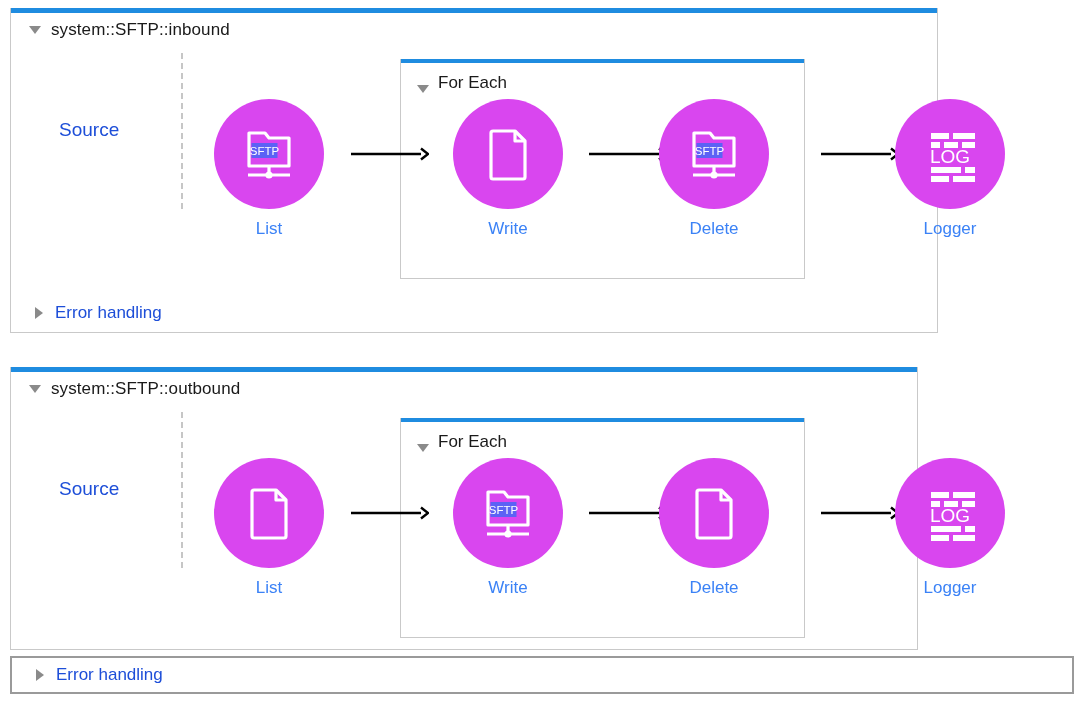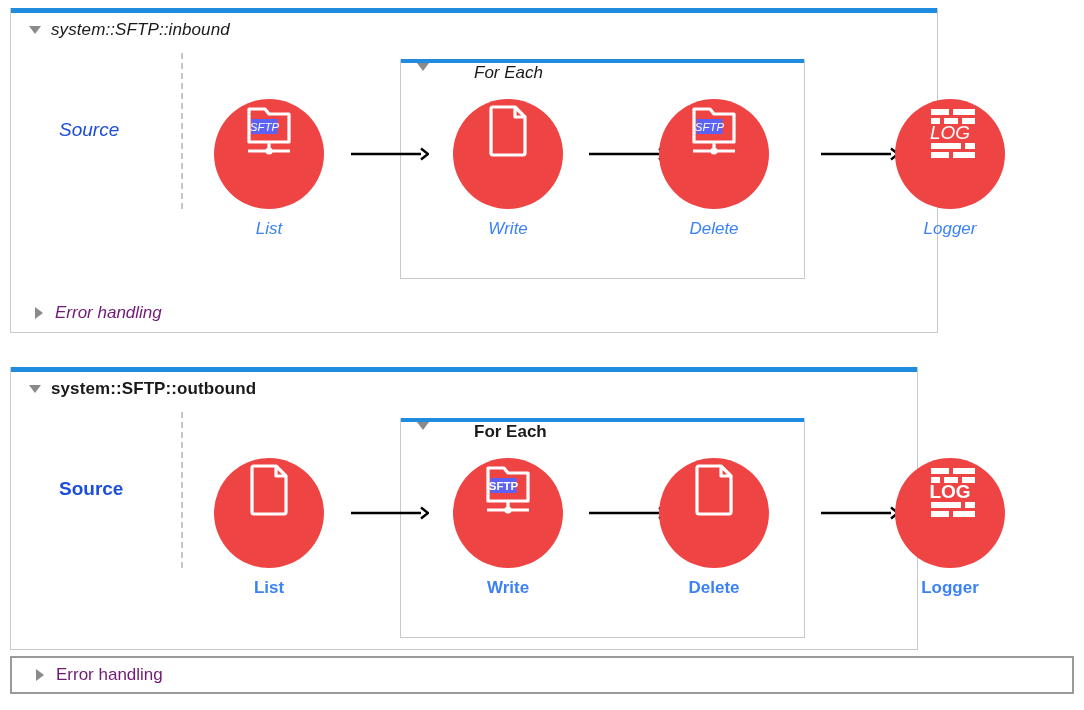--- a/index.html
+++ b/index.html
@@ -92,23 +92,23 @@
   
   .node {
     position: absolute;
     width: 110px;
     text-align: center;
   }
   .node-circle {
     width: 110px;
     height: 110px;
     border-radius: 50%;
-    background: #ef4444;
+    background: #d946ef;
     display: flex;
-    align-items: flex-start;
+    align-items: center;
     justify-content: center;
     box-sizing: border-box;
   }
   .node-label {
     margin-top: 10px;
     font-size: 17px;
     color: #3b82f6;
     white-space: nowrap;
   }
 
@@ -126,25 +126,24 @@
     background: #ffffff;
     box-sizing: border-box;
   }
   .scope-topbar {
     height: 4px;
     background: #1f8ce0;
     width: 100%;
   }
   .scope-header {
     display: flex;
-    align-items: flex-start;
+    align-items: flex-end;
     height: 30px;
     padding-left: 16px;
     box-sizing: border-box;
-    gap: 36px;
   }
   .scope-title {
     font-size: 17px;
     color: #1a1a1a;
     margin-left: 9px;
     white-space: nowrap;
   }
 
   
   .error-row {
@@ -154,34 +153,34 @@
     height: 30px;
     padding-left: 24px;
     box-sizing: border-box;
   }
   .error-row.selected {
     border: 2px solid #9a9a9a;
     background: #ffffff;
   }
   .error-label {
     font-size: 17px;
-    color: #701a75;
+    color: #1d4ed8;
     margin-left: 12px;
     white-space: nowrap;
   }
 
   
   .glyph { display: block; }
 </style>
 </head>
 <body>
 
 <div class="canvas">
 
-  <div class="flow" style="left:10px; top:8px; width:928px; height:325px;font-style:italic;">
+  <div class="flow" style="left:10px; top:8px; width:928px; height:325px;">
 
     <div class="flow-topbar"></div>
 
     <div class="flow-header">
       <span class="tri-down"></span>
       <span class="flow-title">system::SFTP::inbound</span>
     </div>
 
     <div class="flow-body">
 
@@ -269,21 +268,21 @@
 
     </div>
 
     <div class="error-row" style="left:0px; top:290px; width:1062px;">
       <span class="tri-right"></span>
       <span class="error-label">Error handling</span>
     </div>
 
   </div>
 
-  <div class="flow" style="left:10px; top:367px; width:908px; height:283px;font-weight:bold;">
+  <div class="flow" style="left:10px; top:367px; width:908px; height:283px;">
 
     <div class="flow-topbar"></div>
 
     <div class="flow-header">
       <span class="tri-down"></span>
       <span class="flow-title">system::SFTP::outbound</span>
     </div>
 
     <div class="flow-body">
 

